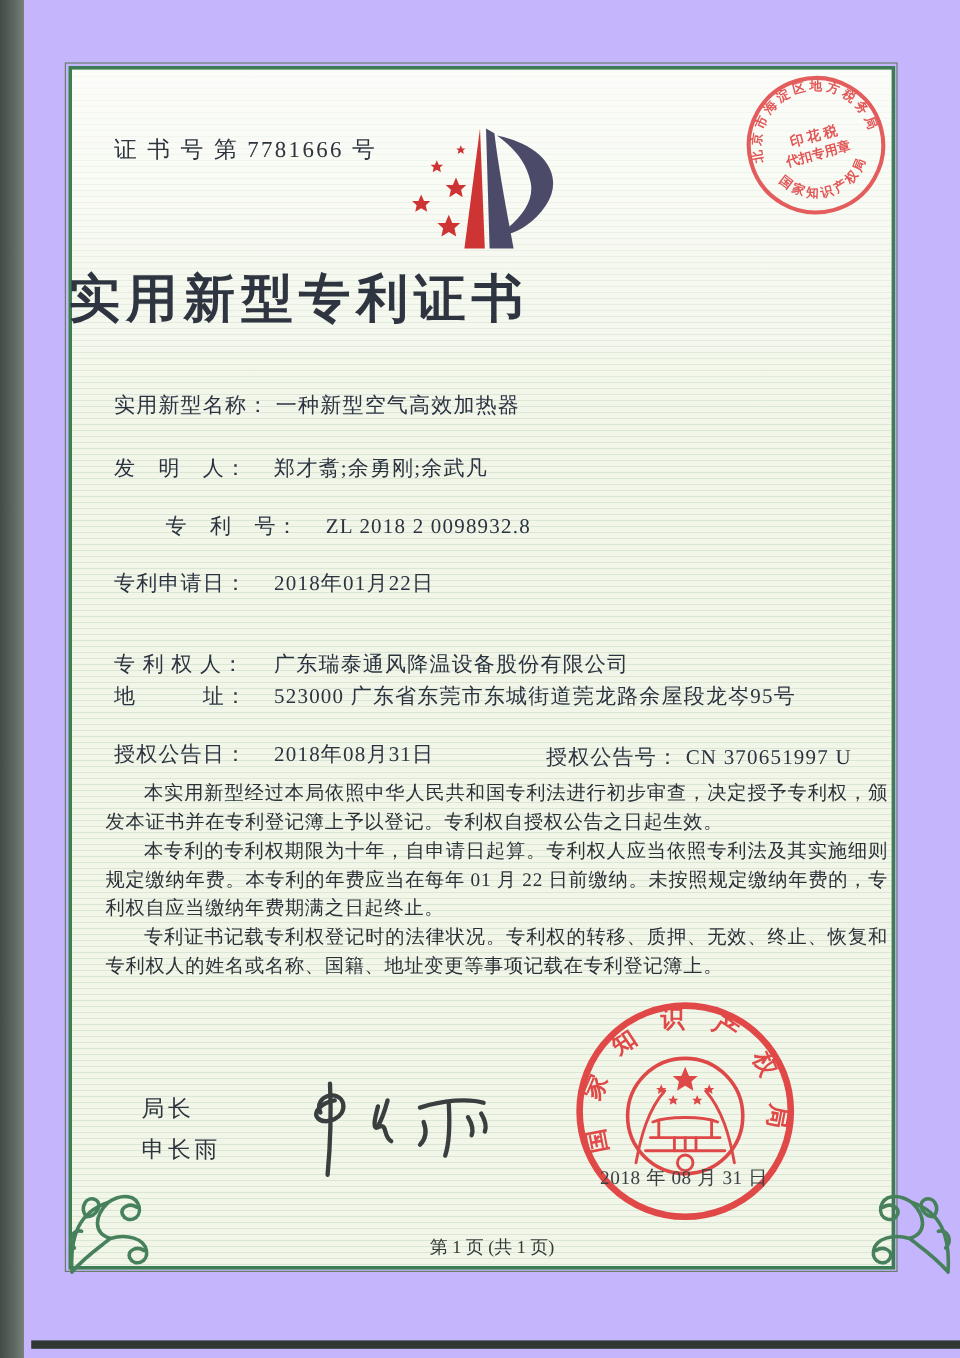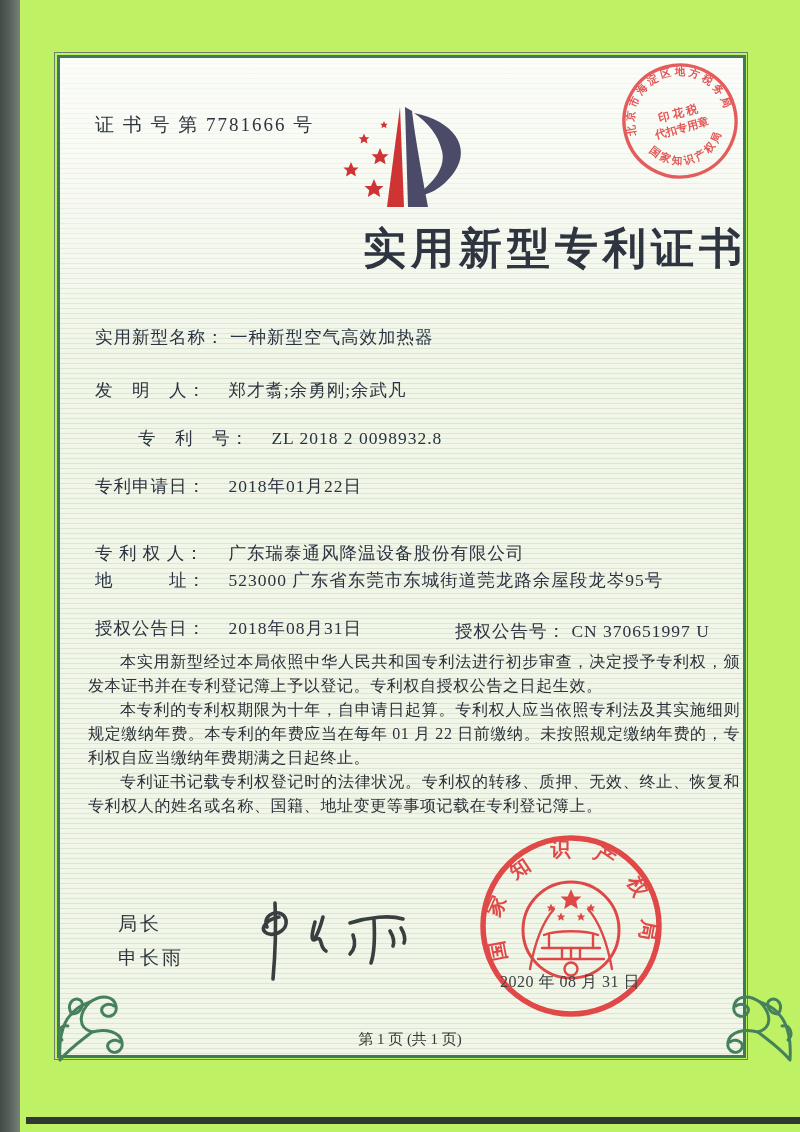--- a/index.html
+++ b/index.html
@@ -1,30 +1,30 @@
 <!DOCTYPE html>
 <html><head>
 <meta charset="utf-8">
 <style>
   html,body{margin:0;padding:0;background:#e8e6df;}
-  .page{position:relative;width:800px;height:1132px;background:#bef264;overflow:hidden;
+  .page{position:relative;width:800px;height:1132px;background:#c4b5fd;overflow:hidden;
         font-family:"Liberation Serif","DejaVu Serif",serif;color:#2b313b;}
   
   .scan-left{position:absolute;left:0;top:0;width:20px;height:1132px;
              background:linear-gradient(to right,#414c45,#5a665f 55%,#76817a);}
   .scan-bottom{position:absolute;left:26px;top:1117px;width:774px;height:7px;background:#2f3833;}
   
   .frame-outer{position:absolute;left:54px;top:52px;width:692px;height:1006px;border:1px solid #6b7d6e;}
   .frame-inner{position:absolute;left:57px;top:55px;width:683px;height:997px;border:3px solid #3e7c55;
                background:
                  linear-gradient(to bottom, rgba(255,255,255,.75), rgba(255,255,255,0) 30%),
                  repeating-linear-gradient(180deg, rgba(150,186,150,.25) 0 1px, rgba(255,255,255,0) 1px 5px),
                  #f2f6e9;}
   .certno{position:absolute;left:95px;top:112px;font-size:19px;letter-spacing:2px;color:#2e343d;}
-  .title{position:absolute;left:57px;top:220px;width:690px;text-align:right;
+  .title{position:absolute;left:57px;top:220px;width:690px;text-align:left;
          font-size:43px;font-weight:700;letter-spacing:5px;color:#2f3540;}
   .row{position:absolute;left:95px;font-size:17.5px;letter-spacing:1px;white-space:nowrap;color:#2b3340;}
   .row .lab{display:inline-block;min-width:128px;}
   .grant-no{position:absolute;left:455px;top:619px;font-size:17.5px;letter-spacing:1px;color:#2b3340;}
   .paras{position:absolute;left:88px;top:650px;width:652px;font-size:16px;line-height:24px;
          letter-spacing:.6px;text-align:justify;color:#2b3138;}
   .paras p{margin:0;text-indent:2em;}
   .signer{position:absolute;left:118px;font-size:19px;letter-spacing:3px;color:#2e343c;}
   .date{position:absolute;left:500px;top:972px;font-size:16px;letter-spacing:.5px;color:#3b4140;z-index:5;}
   .footer{position:absolute;left:300px;top:1030px;width:220px;text-align:center;font-size:15px;color:#333a35;}
@@ -180,17 +180,17 @@
         <path d="M66,117 L124,117"></path>
         <path d="M86,117 L86,128 M95,117 L95,128 M104,117 L104,128"></path>
         <path d="M62,128 L128,128"></path>
         <circle cx="95" cy="138" r="6.5"></circle>
         <path d="M54,138 C58,116 64,94 78,78"></path>
         <path d="M136,138 C132,116 126,94 112,78"></path>
       </g>
     </g>
   </svg>
 
-  <div class="date">2020 年 08 月 31 日</div>
+  <div class="date">2018 年 08 月 31 日</div>
 
   <div class="footer">第 1 页 (共 1 页)</div>
 
 </div>
 
 </body></html>

